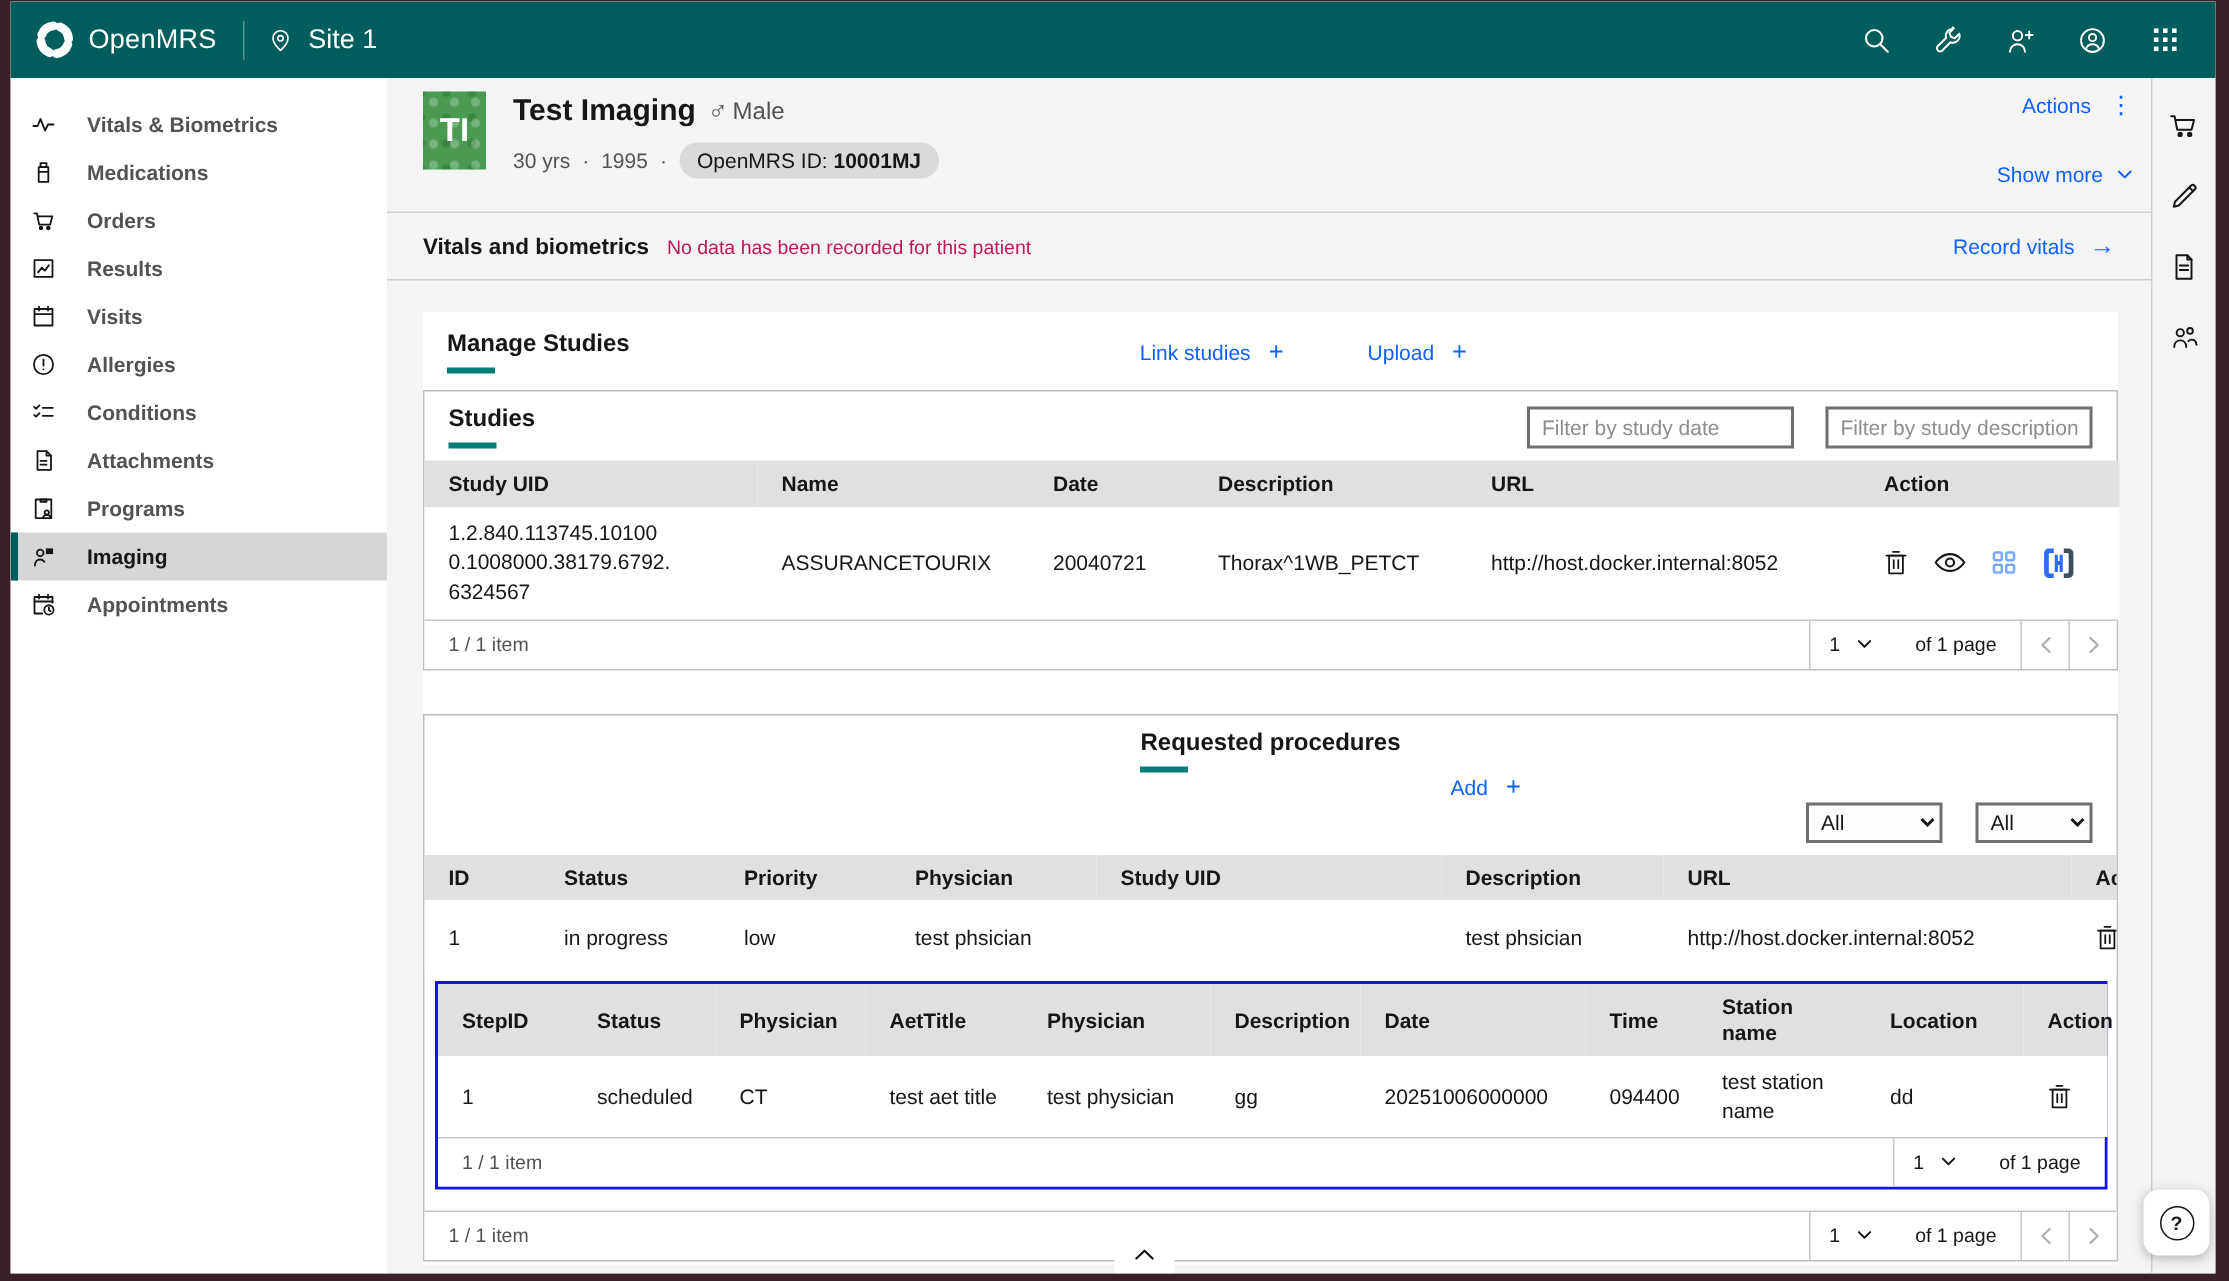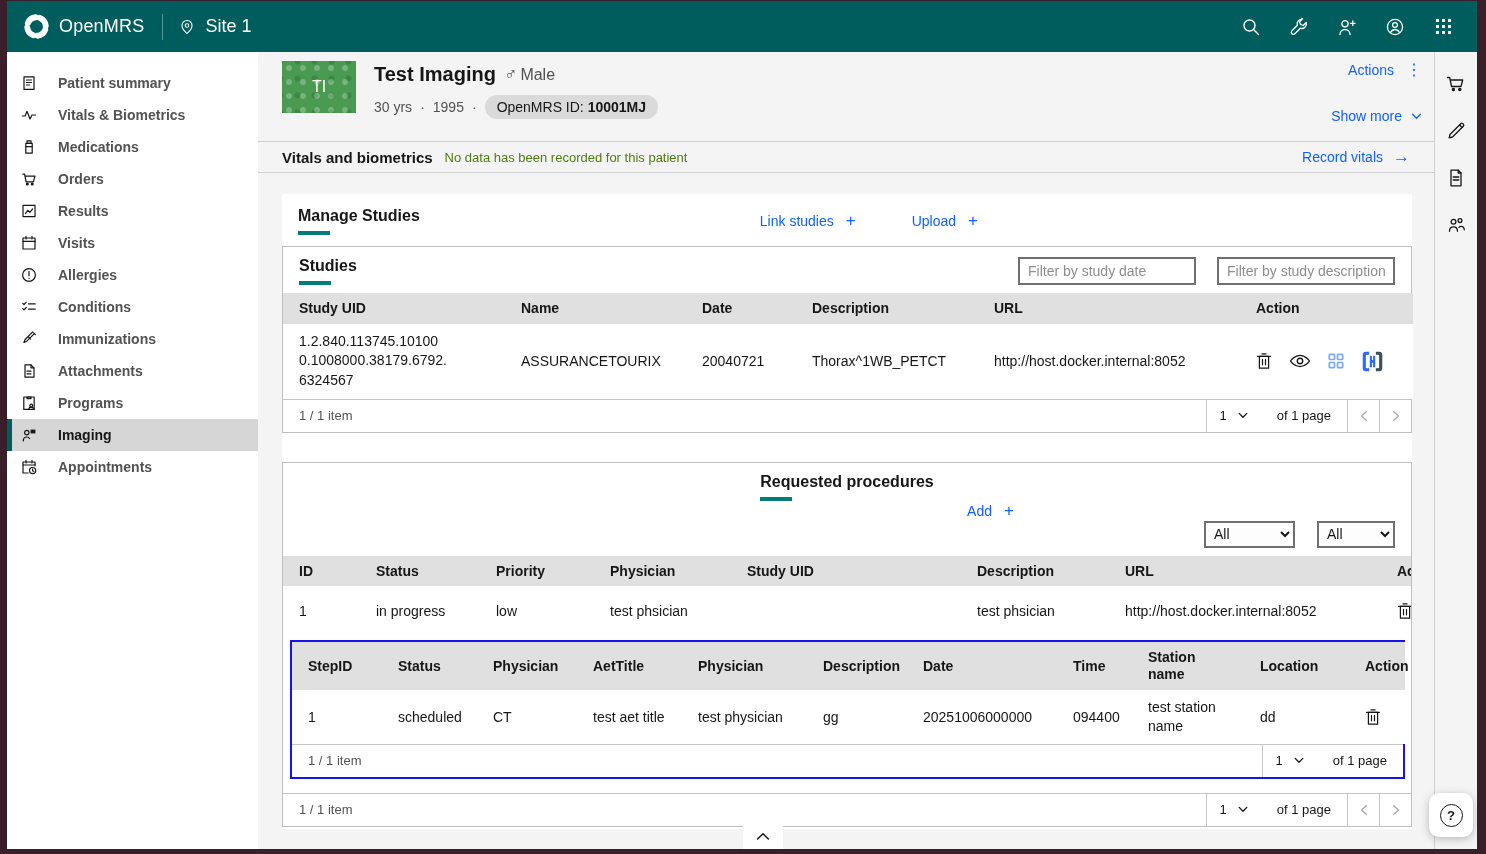--- a/index.html
+++ b/index.html
@@ -25,39 +25,39 @@
   .sb-item.active .sb-label { color:#161616; }
 
   
   .rail { position:absolute; right:0; top:51px; width:43px; bottom:0; background:#f4f4f4; border-left:1px solid #d0d0d0; display:flex; flex-direction:column; align-items:center; padding-top:8px; }
   .rail-btn { width:43px; height:47px; display:flex; align-items:center; justify-content:center; background:none; border:none; color:#161616; cursor:pointer; }
 
   
   .main { position:absolute; left:251px; top:51px; right:43px; bottom:0; background:#f4f4f4; overflow:hidden; }
 
   .banner { position:relative; padding:9px 14px 0 24px; height:89px; display:flex; }
-  .avatar { width:74px; height:52px; color:#fff; font-size:16px; display:flex; align-items:center; justify-content:center;
+  .avatar { width:42px; height:52px; color:#fff; font-size:22px; display:flex; align-items:center; justify-content:center;
             background-color:#4a9a52;
             background-image:radial-gradient(circle, rgba(255,255,255,.25) 2.5px, transparent 3.5px), radial-gradient(circle, rgba(0,70,10,.22) 2.5px, transparent 3.5px);
-            background-size:14px 14px, 17px 17px; background-position:0 0, 7px 9px; }
+            background-size:14px 14px, 17px 17px; background-position:0 0, 7px 9px;font-weight:bold; }
   .pinfo { margin-left:18px; padding-top:2px; }
   .pname-row { display:flex; align-items:center; gap:8px; }
   .pname { font-size:20px; font-weight:700; color:#161616; }
   .psex { font-size:16px; color:#525252; display:flex; align-items:center; gap:3px; }
   .psex .sym { font-size:18px; }
   .pmeta { margin-top:9px; display:flex; align-items:center; gap:8px; font-size:14px; color:#525252; }
   .pid { background:#dadada; border-radius:14px; padding:4px 12px; color:#161616; }
   .pid b { font-weight:700; }
   .actions-link { position:absolute; right:12px; top:8px; display:flex; align-items:center; gap:12px; color:#0f62fe; font-size:14px; cursor:pointer; background:none; border:none; font-family:inherit; }
   .kebab { font-size:16px; }
   .showmore { position:absolute; right:12px; top:56px; display:flex; align-items:center; gap:9px; color:#0f62fe; font-size:14px; cursor:pointer; background:none; border:none; font-family:inherit; }
 
-  .vitals-bar { height:32px; border-top:1px solid #d0d0d0; border-bottom:1px solid #d0d0d0; display:flex; align-items:center; padding:0 24px; }
+  .vitals-bar { height:46px; border-top:1px solid #d0d0d0; border-bottom:1px solid #d0d0d0; display:flex; align-items:center; padding:0 24px; }
   .vb-title { font-size:15px; font-weight:700; color:#161616; }
-  .vb-msg { font-size:13px; color:#4d7c0f; margin-left:12px; }
+  .vb-msg { font-size:13px; color:#be185d; margin-left:12px; }
   .vb-link { margin-left:auto; display:flex; align-items:center; gap:10px; color:#0f62fe; font-size:14px; cursor:pointer; background:none; border:none; font-family:inherit; }
   .vb-link .arr { font-size:17px; }
 
   
   .card { margin:21px 22px 0 24px; background:#fff; padding-bottom:2px; }
   .sec-title { font-size:16px; font-weight:600; color:#161616; }
   .accent-bar { width:32px; height:4px; background:#007d79; margin-top:6px; }
   .blue-link { color:#0f62fe; font-size:14px; cursor:pointer; background:none; border:none; font-family:inherit; display:flex; align-items:center; gap:12px; }
   .blue-link .plus { font-size:17px; font-weight:400; }
 
@@ -174,29 +174,20 @@
               <rect x="1" y="13.8" width="3.2" height="3.2"></rect>
               <rect x="7.4" y="13.8" width="3.2" height="3.2"></rect>
               <rect x="13.8" y="13.8" width="3.2" height="3.2"></rect>
             </svg>
           </span>
         </button>
     </div>
   </header>
 
   <nav class="sidebar" id="sidebar-items">
-  <div class="sb-item">
-    <span class="sb-icon icn">
-          <svg viewBox="0 0 16 16" width="16" height="16" fill="none" stroke="currentColor" stroke-width="1.2" stroke-linecap="round" stroke-linejoin="round">
-            <rect x="3" y="1.8" width="10" height="12.6"></rect>
-            <path d="M5.5 5h5M5.5 7.5h5M5.5 10h3.2"></path>
-          </svg>
-        </span>
-    <span class="sb-label">Patient summary</span>
-  </div>
 
   <div class="sb-item">
     <span class="sb-icon icn">
           <svg viewBox="0 0 16 16" width="16" height="16" fill="none" stroke="currentColor" stroke-width="1.2" stroke-linecap="round" stroke-linejoin="round">
             <path d="M1.3 9h2.8L6 4.3 9 12l2-4h3.7"></path>
           </svg>
         </span>
     <span class="sb-label">Vitals &amp; Biometrics</span>
   </div>
 
@@ -256,29 +247,20 @@
   <div class="sb-item">
     <span class="sb-icon icn">
           <svg viewBox="0 0 16 16" width="16" height="16" fill="none" stroke="currentColor" stroke-width="1.2" stroke-linecap="round" stroke-linejoin="round">
             <path d="M1.8 4.3 3 5.5l2.3-2.3M1.8 9.6 3 10.8l2.3-2.3"></path>
             <path d="M7.5 4.9h6.7M7.5 10.2h6.7"></path>
           </svg>
         </span>
     <span class="sb-label">Conditions</span>
   </div>
 
-  <div class="sb-item">
-    <span class="sb-icon icn">
-          <svg viewBox="0 0 16 16" width="16" height="16" fill="none" stroke="currentColor" stroke-width="1.2" stroke-linecap="round" stroke-linejoin="round">
-            <path d="m12.6 1.8 1.7 1.7M13.4 2.6 5.8 10.2l-2.9 1.2L4.1 8.5l7.6-7.6"></path>
-            <path d="m7.3 5.9 2.2 2.2"></path>
-          </svg>
-        </span>
-    <span class="sb-label">Immunizations</span>
-  </div>
 
   <div class="sb-item">
     <span class="sb-icon icn">
           <svg viewBox="0 0 16 16" width="16" height="16" fill="none" stroke="currentColor" stroke-width="1.2" stroke-linecap="round" stroke-linejoin="round">
             <path d="M4 1.8h6l3 3v9.4H4Z"></path>
             <path d="M10 1.8v3h3"></path>
             <path d="M6 8.2h4M6 10.8h4"></path>
           </svg>
         </span>
     <span class="sb-label">Attachments</span>

